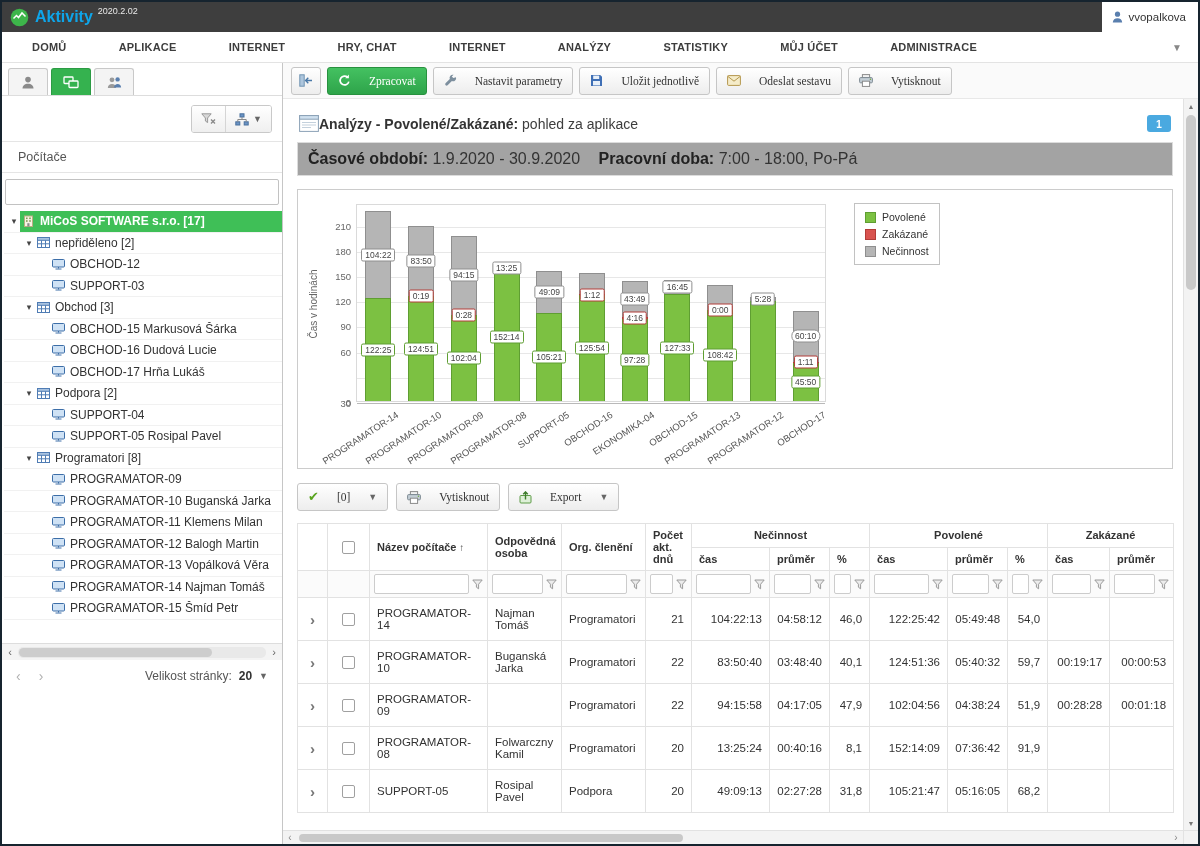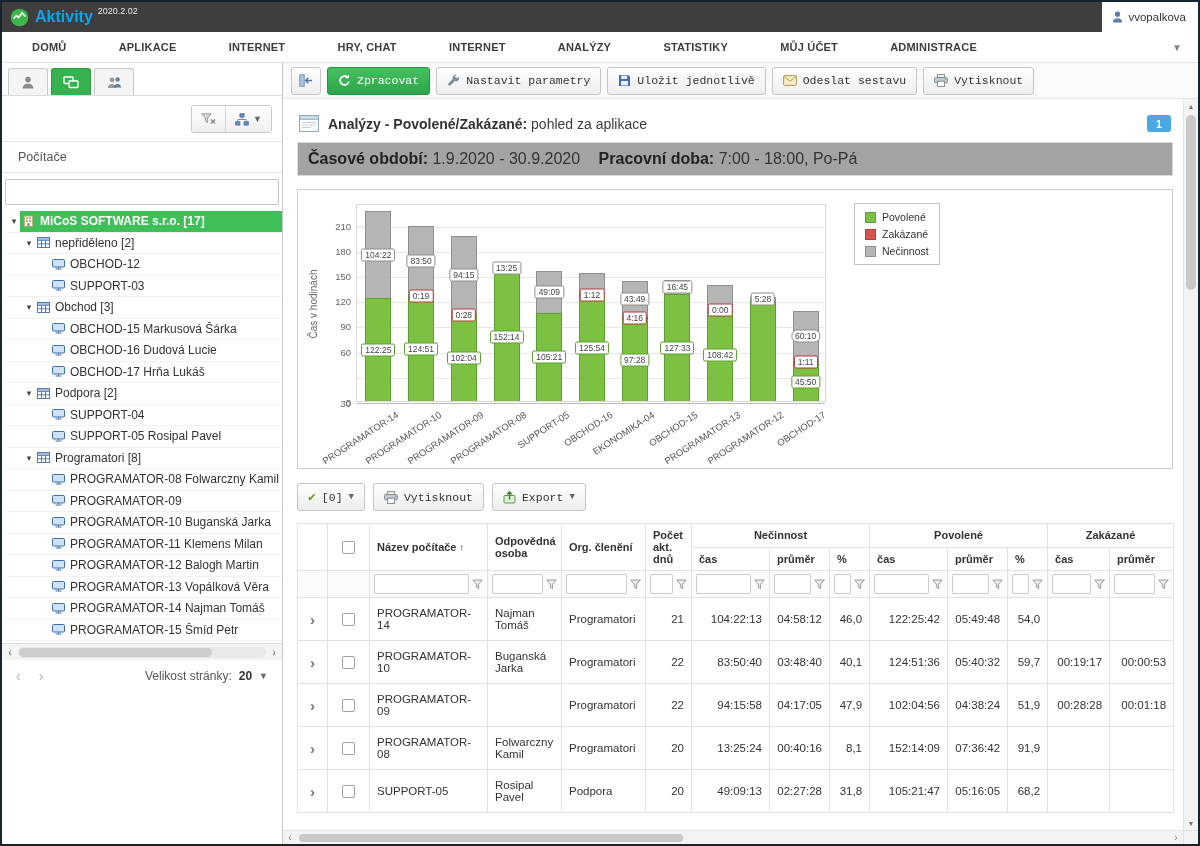--- a/index.html
+++ b/index.html
@@ -40,25 +40,25 @@
 .sarr{width:16px;text-align:center;font-size:11px;color:#666;cursor:pointer}
 .strack{flex:1;height:11px;background:#e9e9e9;border-radius:5px;position:relative}
 .sthumb{position:absolute;left:1px;top:1px;bottom:1px;width:78%;background:#cdcdcd;border-radius:5px}
 .pager{height:32px;flex:0 0 32px;display:flex;align-items:center;gap:18px;padding:0 14px;font-size:12px;color:#555}
 .pgbtn{color:#b0b0b0;font-size:14px;cursor:pointer}
 .pgsize{margin-left:auto;display:flex;align-items:center;gap:7px}
 .pgval{color:#333;font-weight:bold;cursor:pointer}
 
 .main{flex:1;position:relative;min-width:0;background:#fff}
 .main-toolbar{height:36px;display:flex;align-items:center;gap:6px;padding:0 8px;background:#fafafa;border-bottom:1px solid #e8e8e8}
-.tbtn{height:28px;display:inline-flex;align-items:center;gap:6px;padding:0 10px;border:1px solid #c6c6c6;border-radius:3px;background:linear-gradient(#fff,#ededed);font-size:11.5px;color:#333;font-family:Liberation Mono, monospace;cursor:pointer;white-space:nowrap}
+.tbtn{height:28px;display:inline-flex;align-items:center;gap:18px;padding:0 10px;border:1px solid #c6c6c6;border-radius:3px;background:linear-gradient(#fff,#ededed);font-size:11.5px;color:#333;font-family:Liberation Serif, serif;cursor:pointer;white-space:nowrap}
 .tbtn.green{background:linear-gradient(#44c161,#2ea44a);border-color:#28913f;color:#fff}
 .tbtn.icon-only{padding:0 7px}
 .content{position:absolute;top:36px;left:0;right:15px;bottom:14px;padding:8px 10px 0 14px;overflow:hidden}
-.title-row{display:flex;align-items:center;gap:9px;padding:8px 2px 10px}
+.title-row{display:flex;align-items:center;gap:0;padding:8px 2px 10px}
 .title{font-size:14px;color:#3d3d3d}
 .title b{color:#333}
 .bubble{margin-left:auto;position:relative;width:24px;height:17px;background:#4aa9e0;border-radius:3px;color:#fff;font-size:10.5px;font-weight:bold;display:flex;align-items:center;justify-content:center;cursor:pointer}
 .bubble:after{content:"";position:absolute;left:4px;bottom:-5px;border:5px solid transparent;border-top-color:#4aa9e0;border-left-width:2px;border-right-width:4px}
 .info-strip{background:#a3a3a3;border:1px solid #dcdcdc;padding:7px 10px;font-size:16px;color:#333}
 .info-strip b{color:#222}
 .ml{margin-left:14px}
 
 .chart-card{margin-top:13px;border:1px solid #ccc;height:280px;position:relative;background:#fff}
 .plot{position:absolute;left:58px;top:14px;width:470px;height:198px;border:1px solid #dadada}
@@ -332,32 +332,20 @@
             <span class="tree-exp" style="margin-left: 19px;">▾</span>
             <div class="tree-body">
               <span class="tree-ico">
                 <svg width="13" height="11" viewBox="0 0 13 11">
                   <rect x="0.5" y="0.5" width="12" height="10" fill="#fff" stroke="#4f7cb4"></rect>
                   <rect x="0.5" y="0.5" width="12" height="2.8" fill="#a8c2e0" stroke="#4f7cb4"></rect>
                   <path d="M4.5 3.3v7.2M8.5 3.3v7.2M0.5 6.8h12" stroke="#4f7cb4" fill="none"></path>
                 </svg>
               </span>
               <span class="tree-label">Programatori [8]</span>
-            </div>
-          </div>
-          <div class="tree-row">
-            <span class="tree-exp" style="margin-left: 34px;"></span>
-            <div class="tree-body">
-              <span class="tree-ico">
-                <svg width="13" height="11" viewBox="0 0 13 11">
-                  <rect x="0.5" y="0.5" width="12" height="7.5" rx="1" fill="#cfe2f5" stroke="#3c6ea8"></rect>
-                  <path d="M6.5 8v1.5M3.5 10h6" stroke="#3c6ea8" fill="none"></path>
-                </svg>
-              </span>
-              <span class="tree-label">PROGRAMATOR-08 Folwarczny Kamil</span>
             </div>
           </div>
           <div class="tree-row">
             <span class="tree-exp" style="margin-left: 34px;"></span>
             <div class="tree-body">
               <span class="tree-ico">
                 <svg width="13" height="11" viewBox="0 0 13 11">
                   <rect x="0.5" y="0.5" width="12" height="7.5" rx="1" fill="#cfe2f5" stroke="#3c6ea8"></rect>
                   <path d="M6.5 8v1.5M3.5 10h6" stroke="#3c6ea8" fill="none"></path>
                 </svg>

